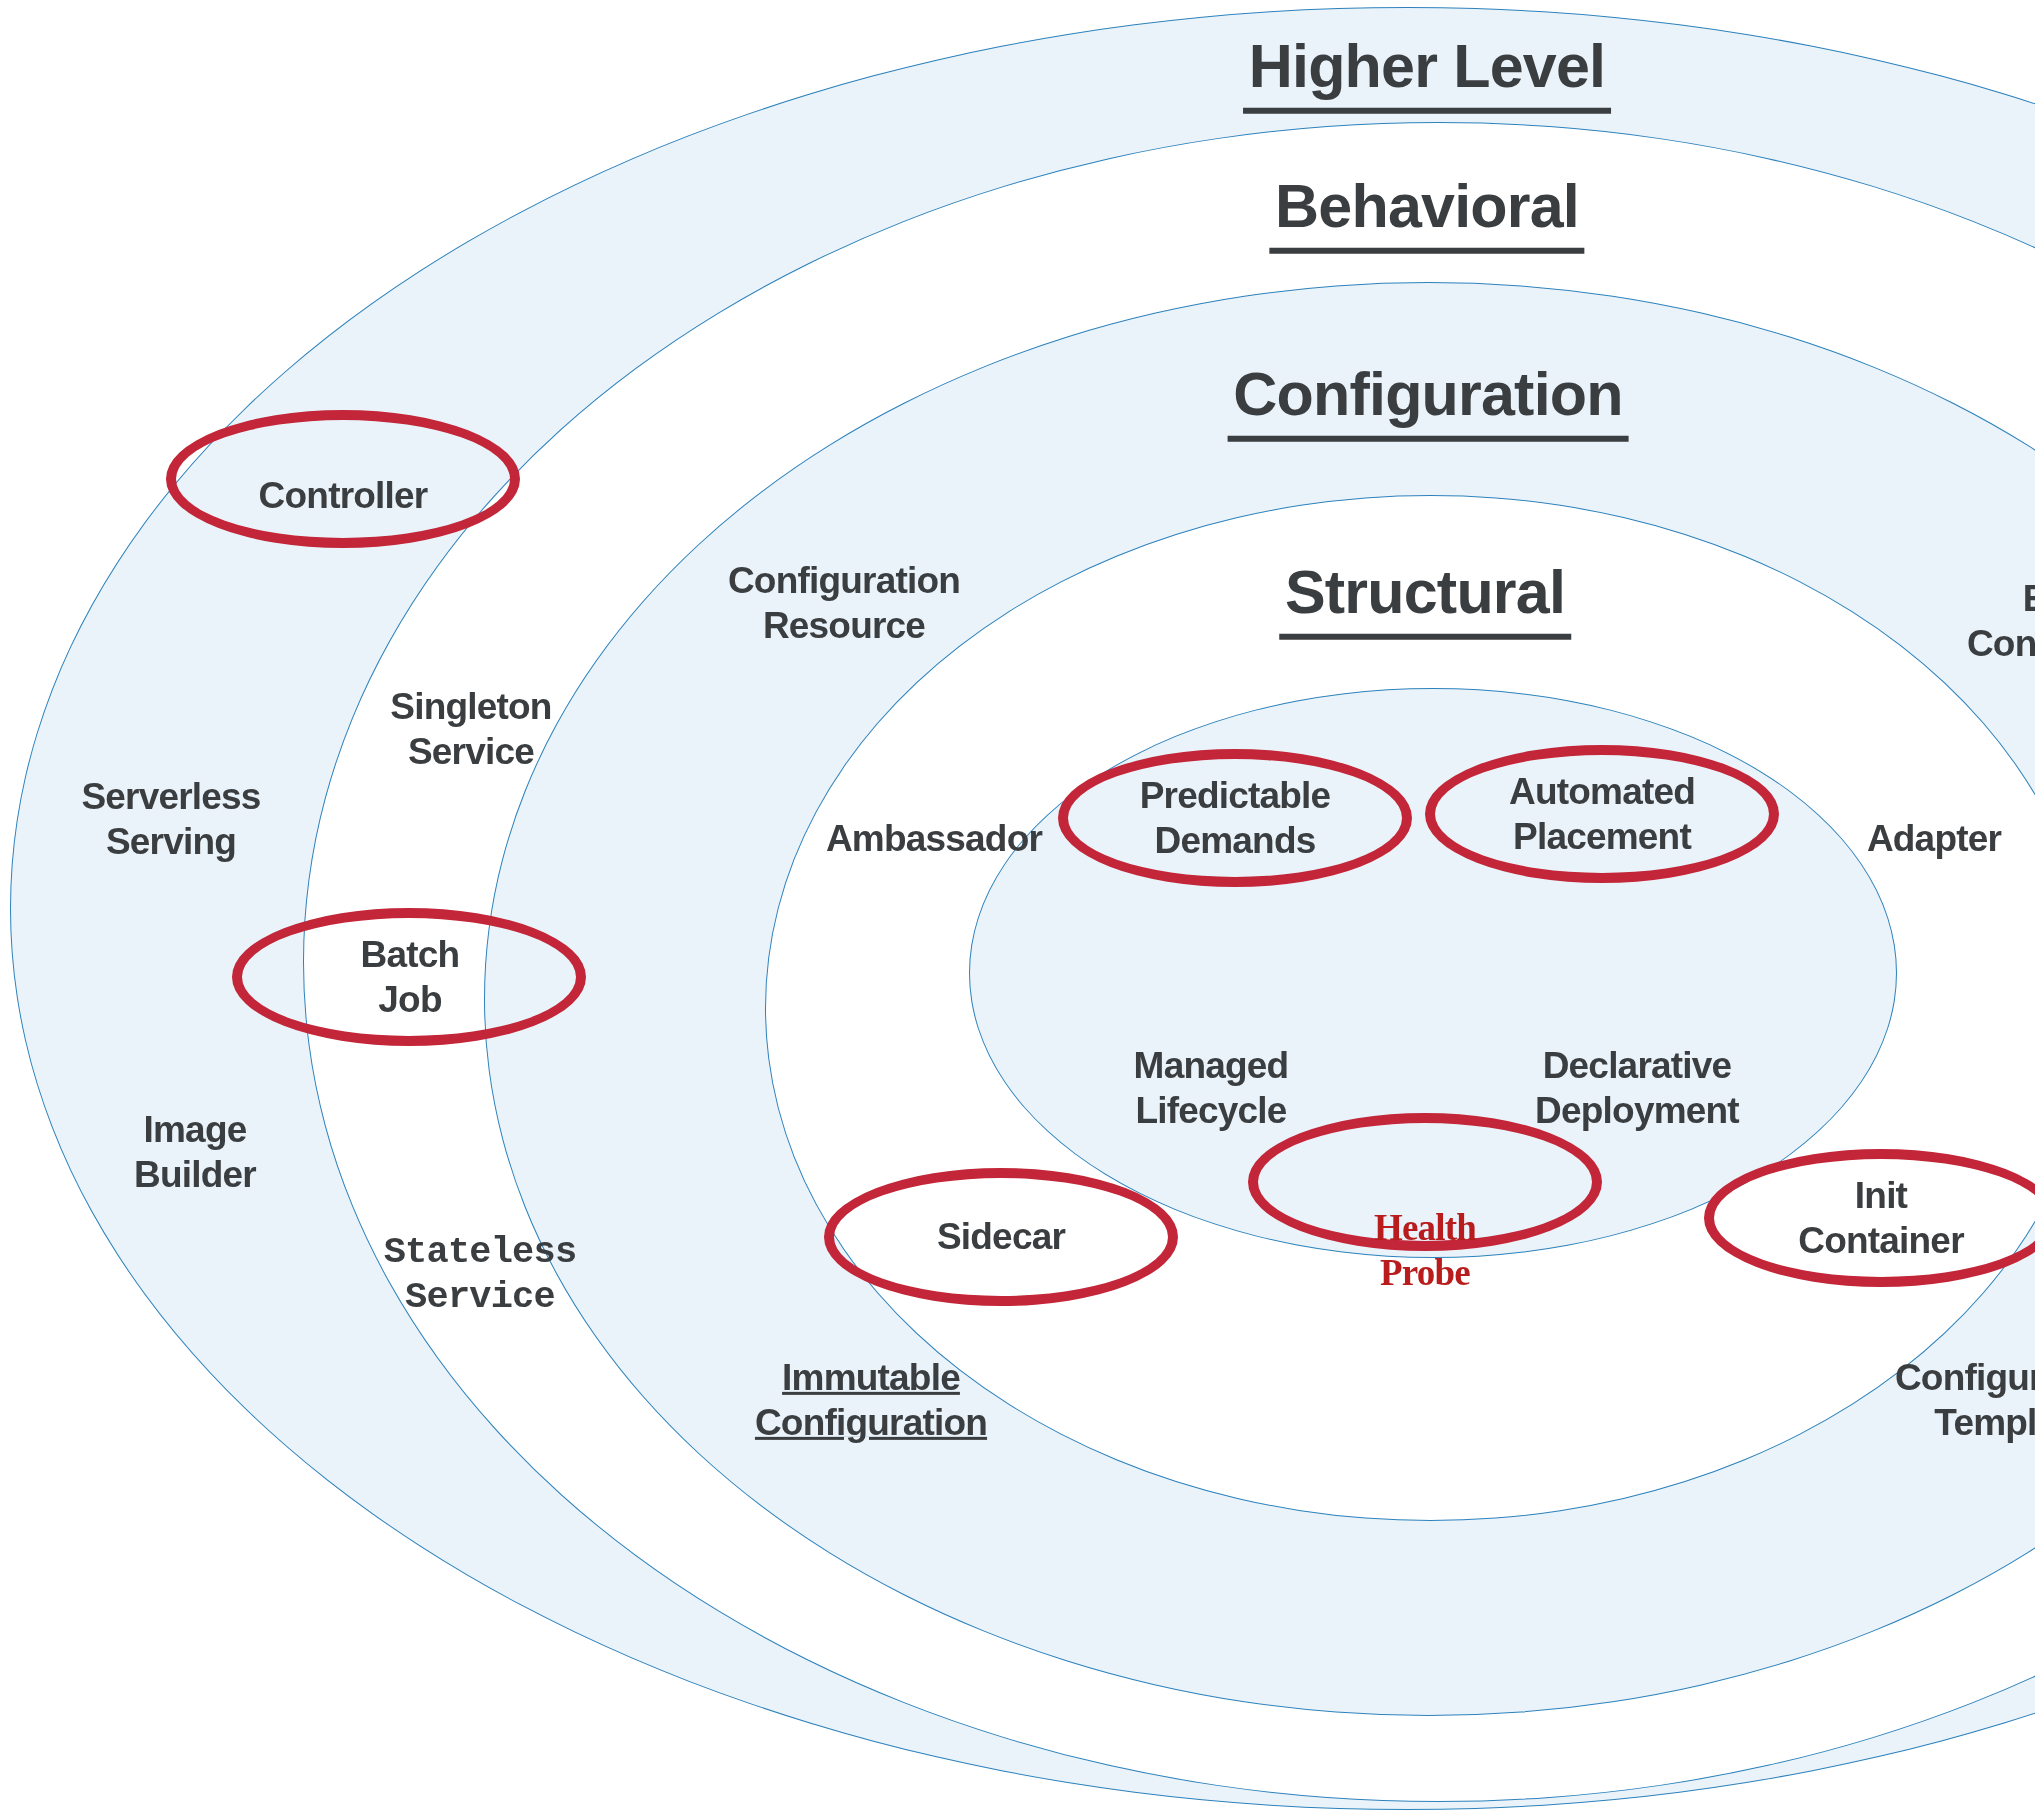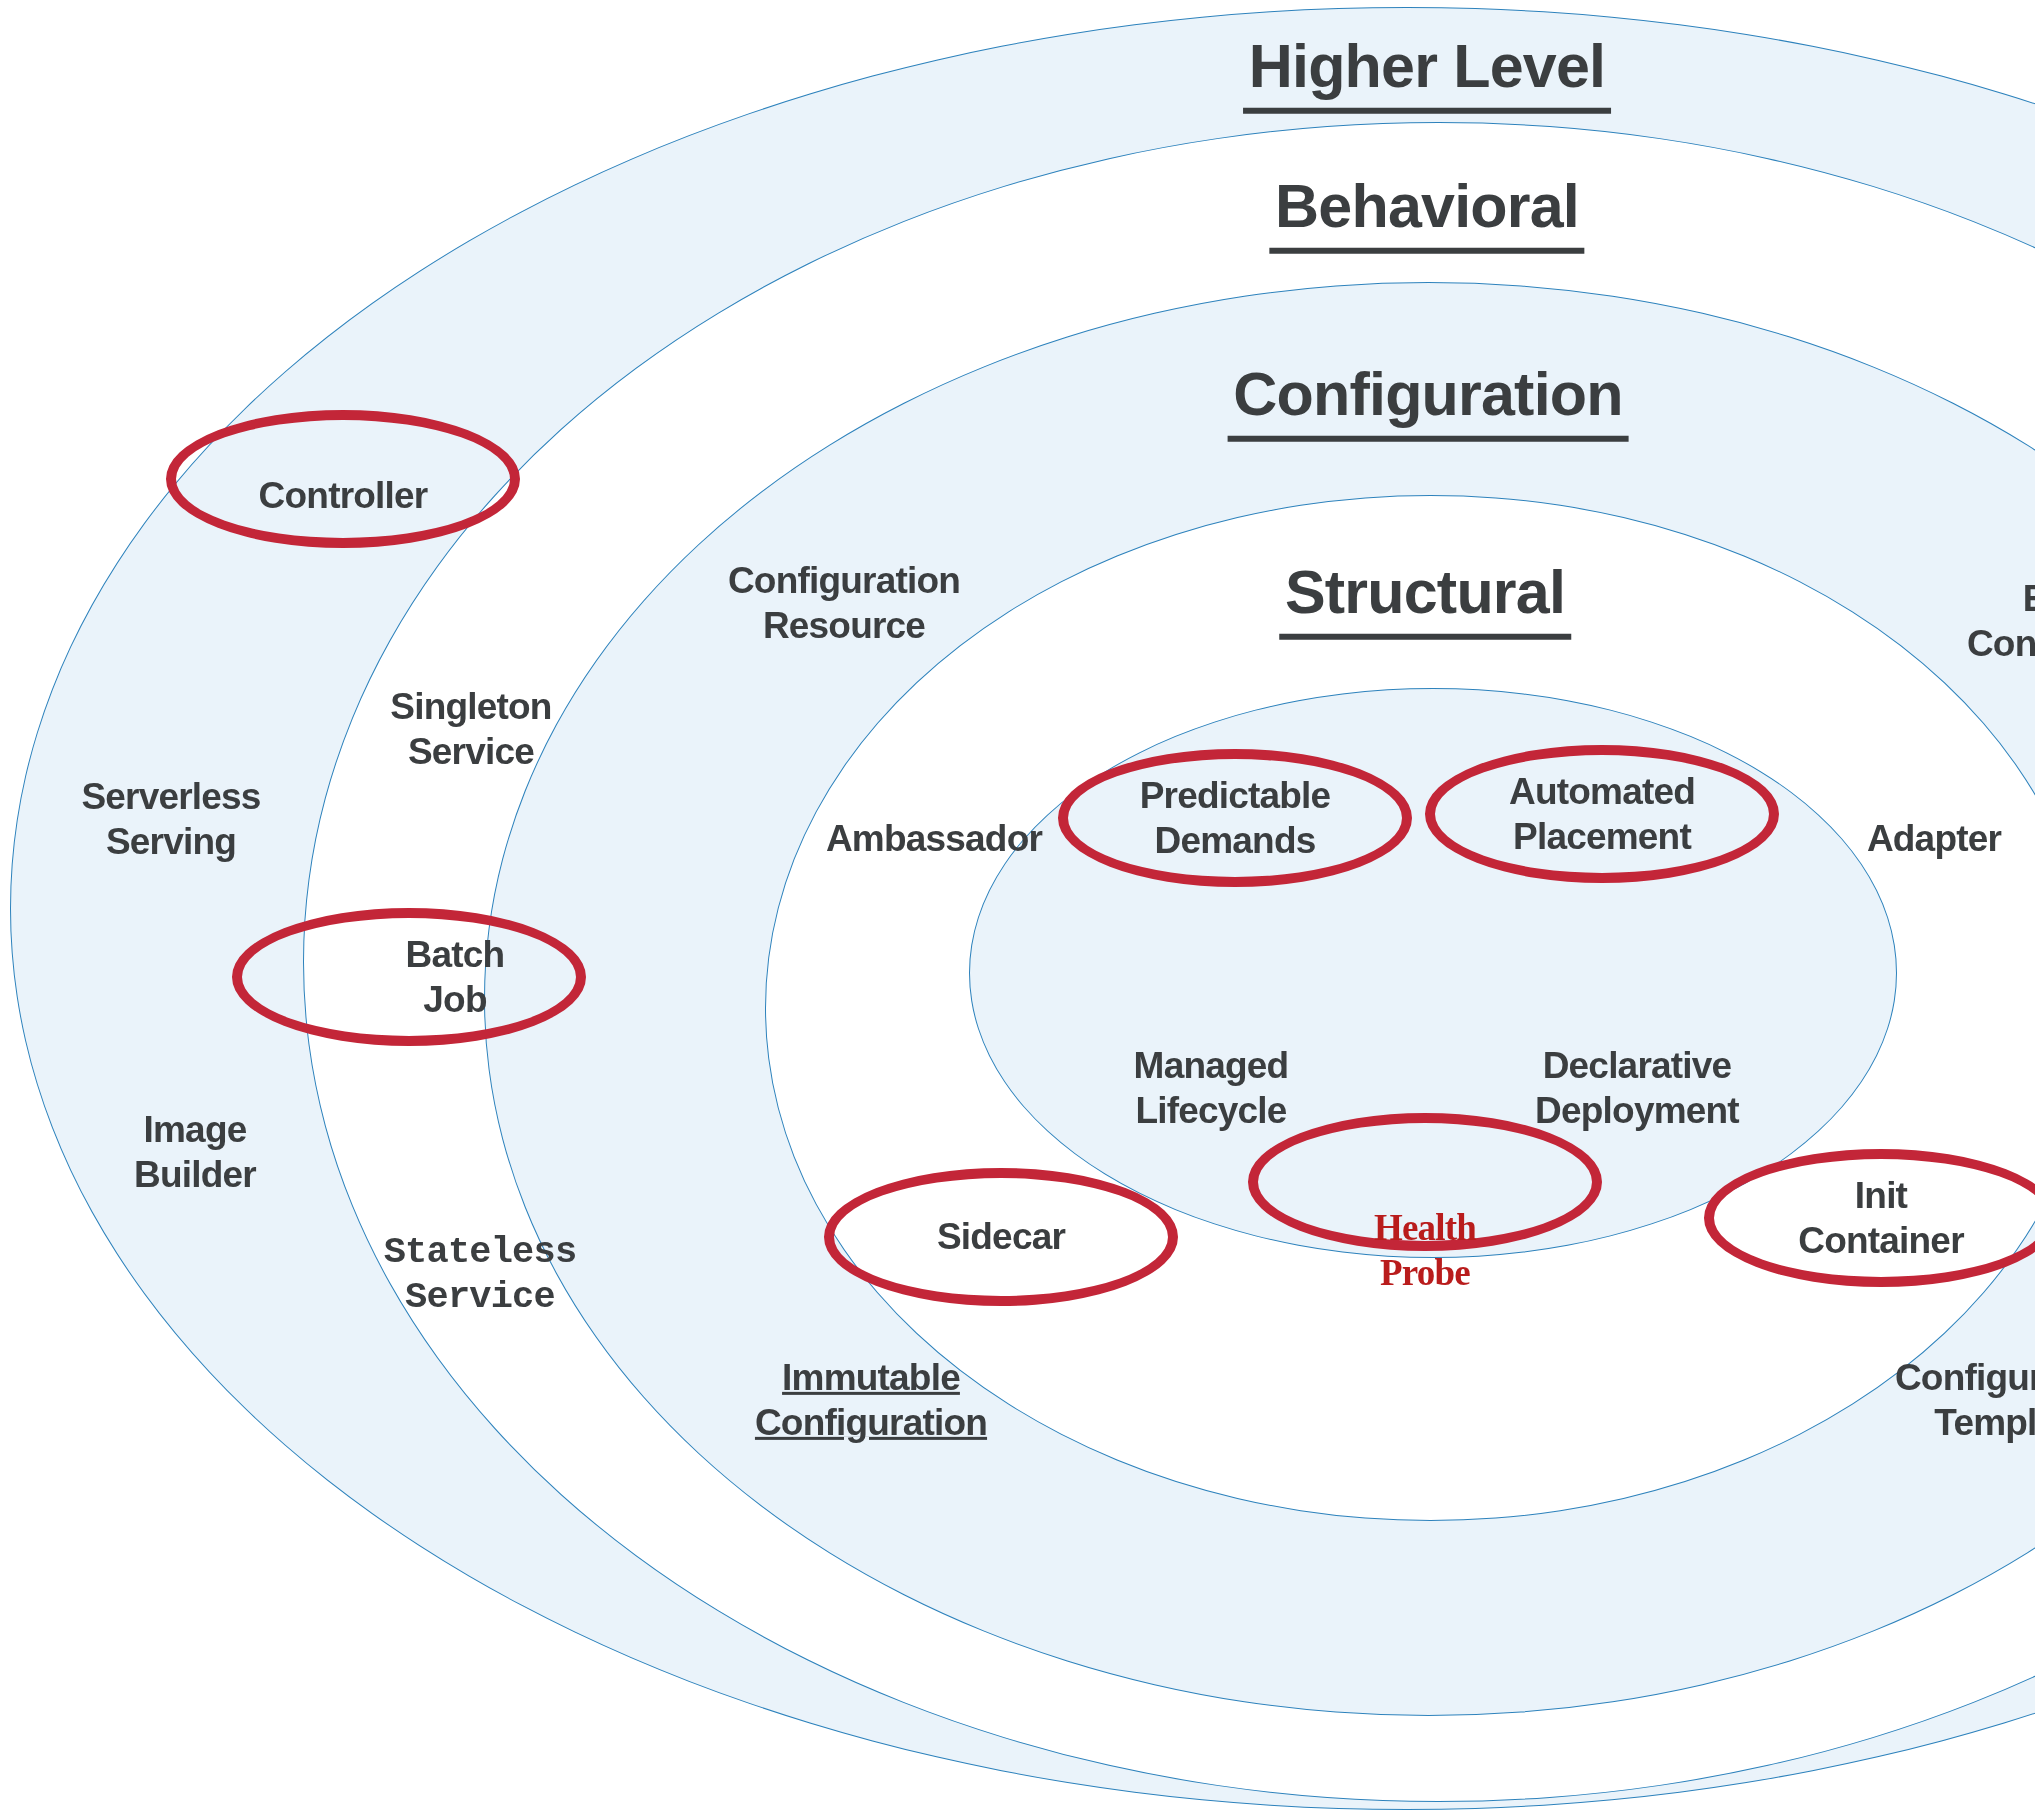--- a/index.html
+++ b/index.html
@@ -81,21 +81,21 @@
 Serving</div>
     <div class="pattern-label" style="left: 934px; top: 839px; color: rgb(59, 62, 64);">Ambassador</div>
     <div class="pattern-label" style="left: 1934px; top: 839px; color: rgb(59, 62, 64);">Adapter</div>
     <div class="highlight-oval" style="left: 1058px; top: 749px; width: 354px; height: 138px; border-color: rgb(195, 38, 56);"></div>
     <div class="pattern-label" style="left: 1235px; top: 818px; color: rgb(59, 62, 64);">Predictable
 Demands</div>
     <div class="highlight-oval" style="left: 1425px; top: 745px; width: 354px; height: 138px; border-color: rgb(195, 38, 56);"></div>
     <div class="pattern-label" style="left: 1602px; top: 814px; color: rgb(59, 62, 64);">Automated
 Placement</div>
     <div class="highlight-oval" style="left: 232px; top: 908px; width: 354px; height: 138px; border-color: rgb(195, 38, 56);"></div>
-    <div class="pattern-label" style="left: 410px; top: 977px; color: rgb(59, 62, 64); margin-left: 45px;">Batch
+    <div class="pattern-label" style="left: 410px; top: 977px; color: rgb(59, 62, 64);">Batch
 Job</div>
     <div class="pattern-label" style="left: 1211px; top: 1088px; color: rgb(59, 62, 64);">Managed
 Lifecycle</div>
     <div class="pattern-label" style="left: 1637px; top: 1088px; color: rgb(59, 62, 64);">Declarative
 Deployment</div>
     <div class="highlight-oval" style="left: 1248px; top: 1113px; width: 354px; height: 138px; border-color: rgb(195, 38, 56);"></div>
     <div class="pattern-label" style="left: 1425px; top: 1250px; color: #b91c1c; font-family: Liberation Serif, serif;">Health
 Probe</div>
     <div class="pattern-label" style="left: 195px; top: 1152px; color: rgb(59, 62, 64);">Image
 Builder</div>

